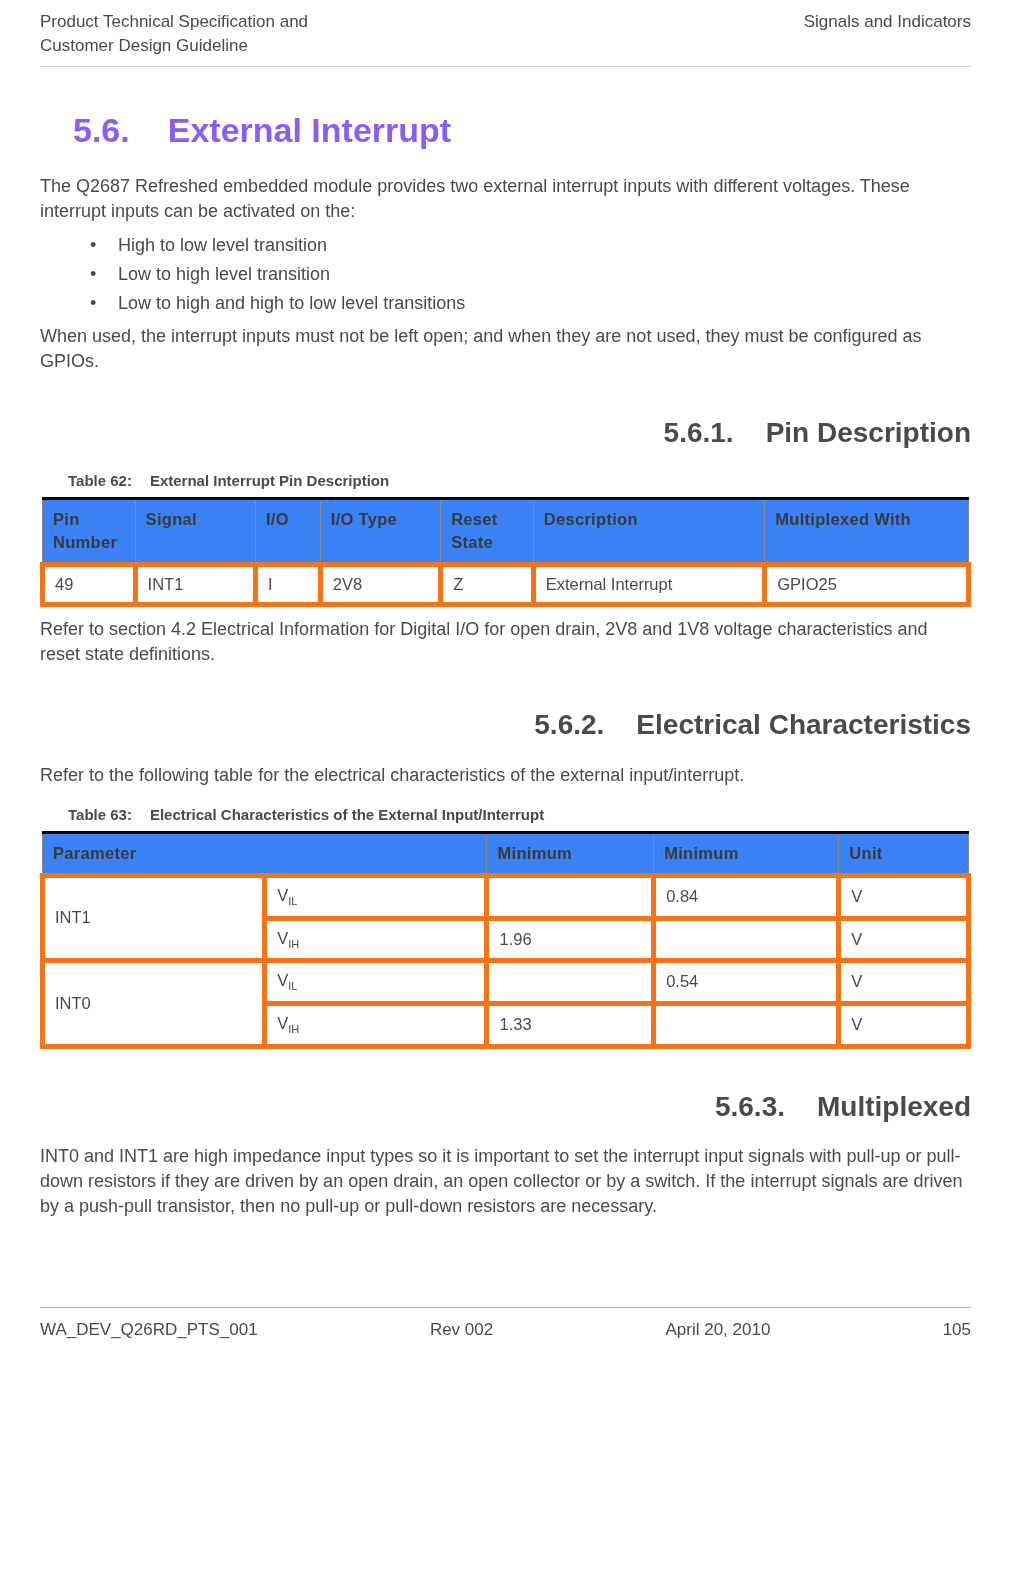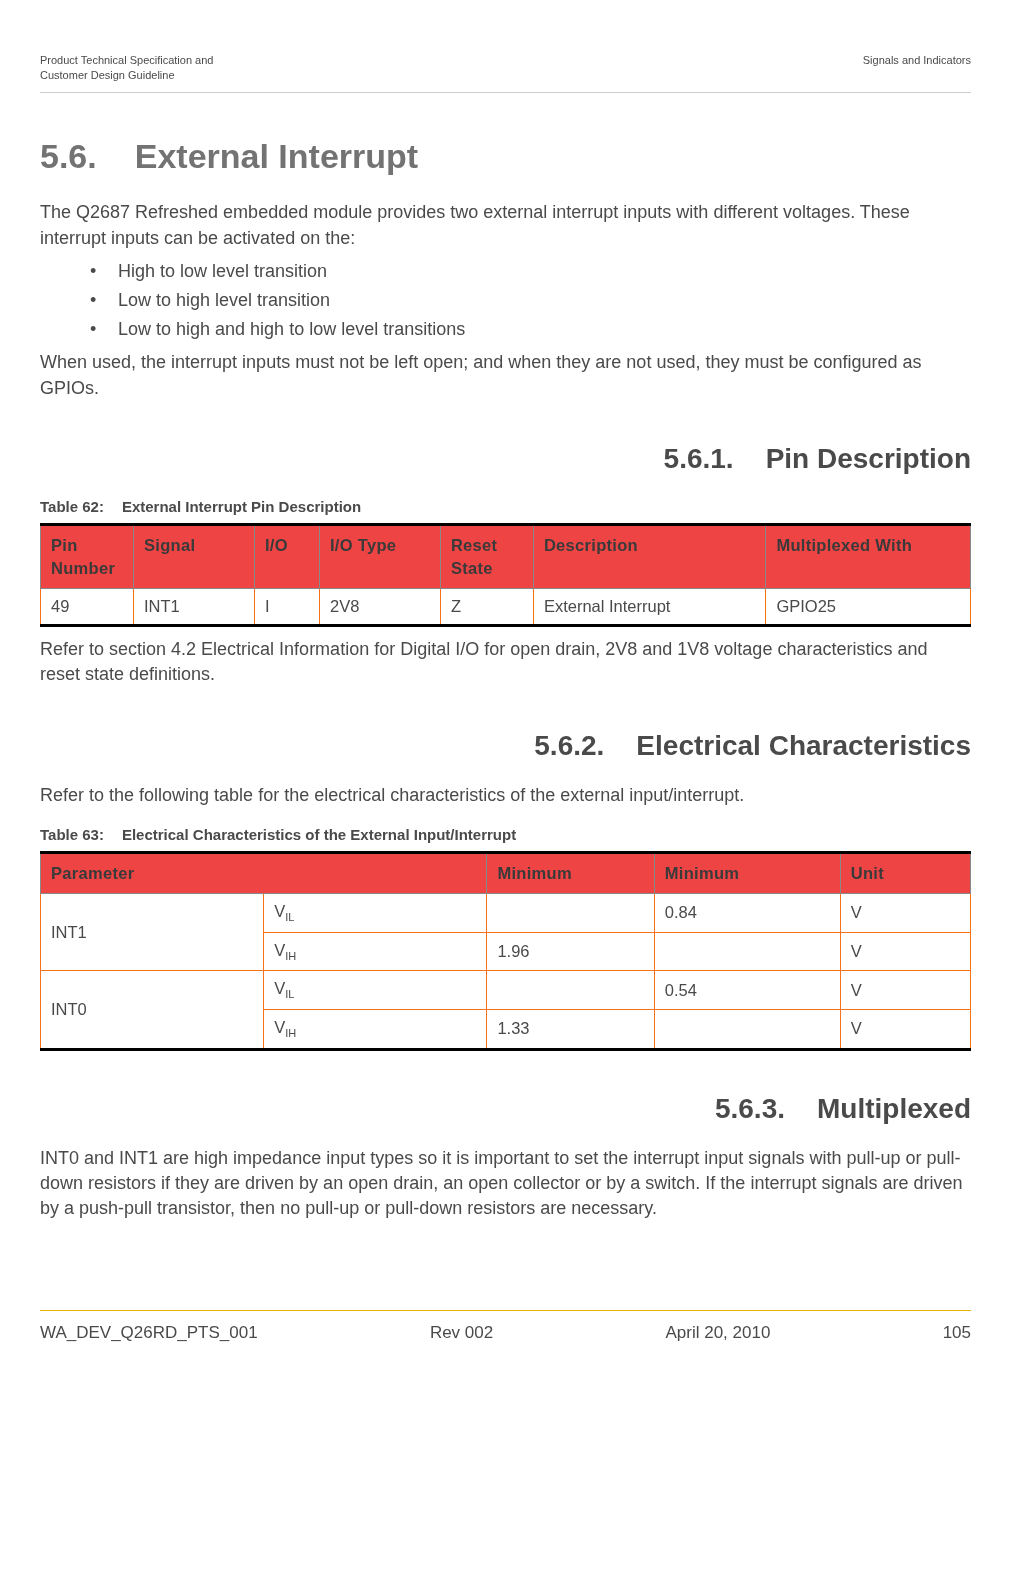--- a/index.html
+++ b/index.html
@@ -11,30 +11,30 @@
       margin: 0 auto;
       padding: 0 40px;
       font-size: 18px;
       line-height: 1.4;
     }
     .header {
       display: flex;
       justify-content: space-between;
       padding: 10px 0 8px 0;
       border-bottom: 1px solid #ccc;
-      font-size: 11px;
-      margin-top: 43px;
+      font-size: 17px;
     }
     .header-left { max-width: 400px; }
     .content { padding: 40px 0 80px 0; }
     h1 {
       font-size: 34px;
       font-weight: bold;
-      color: #737373;
+      color: #8b5cf6;
       margin-bottom: 20px;
+      margin-left: 33px;
     }
     h1 .num { display: inline-block; margin-right: 38px; }
     h2 {
       font-size: 28px;
       font-weight: bold;
       color: #4a4a4a;
       margin: 38px 0 18px 0;
       text-align: right;
     }
     h2 .num { display: inline-block; margin-right: 32px; }
@@ -45,42 +45,42 @@
       content: "•";
       position: absolute;
       left: 0;
       font-size: 18px;
     }
     .table-caption {
       font-size: 15px;
       font-weight: bold;
       margin: 16px 0 6px 0;
     }
-    .table-caption .tnum { display: inline-block; margin-right: 18px; }
+    .table-caption .tnum { display: inline-block; margin-right: 18px; margin-left: 28px; }
     table {
       width: 100%;
       border-collapse: collapse;
       border-top: 3px solid #000;
       border-bottom: 3px solid #000;
       font-size: 16.5px;
       margin-bottom: 10px;
     }
     th {
-      background: #ef4444;
+      background: #3b82f6;
       color: #3a3a3a;
       text-align: left;
       padding: 8px 10px;
       border: 1px solid #888;
       font-weight: bold;
       vertical-align: top;
       letter-spacing: 0.3px;
     }
     td {
       padding: 6px 10px;
-      border: 1px solid #f97316;
+      border: 5px solid #f97316;
       vertical-align: middle;
     }
     .sub { font-size: 11px; vertical-align: sub; }
     .footer {
       display: flex;
       justify-content: space-between;
       border-top: 1px solid #eab308;
       padding: 10px 0 20px 0;
       font-size: 17px;
     }

